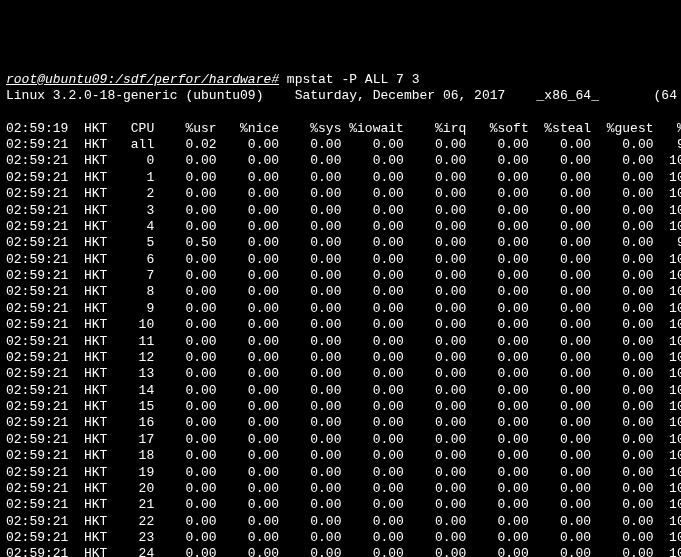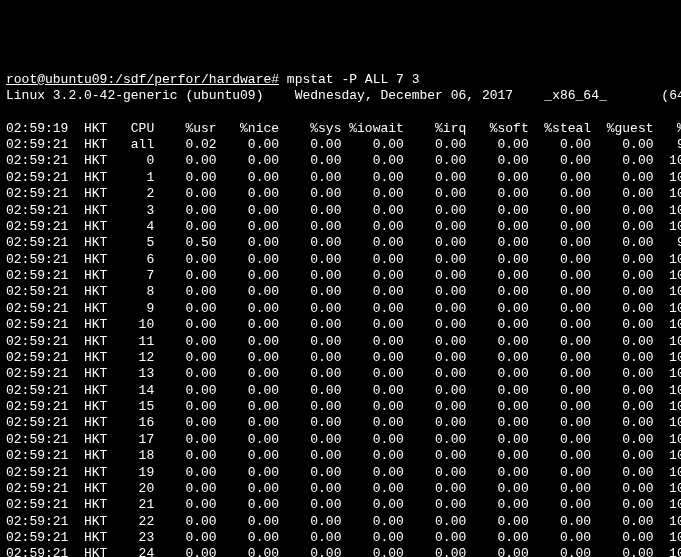--- a/index.html
+++ b/index.html
@@ -7,30 +7,30 @@
     padding: 6px;
     background: #000000;
     color: #ffffff;
     font-family: "Consolas", "Courier New", monospace;
     font-size: 13px;
     line-height: 1.26;
     white-space: pre;
     width: 681px;
     box-sizing: border-box;
   }
-  .underline { text-decoration: underline; }
+  .underline { text-decoration: underline; font-style: italic; }
   .row { white-space: pre; }
 </style>
 </head>
 <body>
 
 
 
 <div><span class="row"><span class="underline">root@ubuntu09:/sdf/perfor/hardware#</span> <span>mpstat -P ALL 7 3</span></span>
-<span class="row"><span>Linux 3.2.0-42-generic (ubuntu09)</span>    <span>Wednesday, December 06, 2017</span>    <span>_x86_64_</span>       <span>(64 CPU)</span></span>
+<span class="row"><span>Linux 3.2.0-18-generic (ubuntu09)</span>    <span>Saturday, December 06, 2017</span>    <span>_x86_64_</span>       <span>(64 CPU)</span></span>
 <span class="row"> </span>
 <span class="row" id="header-row">02:59:19  HKT   CPU    %usr   %nice    %sys %iowait    %irq   %soft  %steal  %guest   %idle</span>
 <div id="rows"><span class="row">02:59:21  HKT   all    0.02    0.00    0.00    0.00    0.00    0.00    0.00    0.00   99.98</span>
 <span class="row">02:59:21  HKT     0    0.00    0.00    0.00    0.00    0.00    0.00    0.00    0.00  100.00</span>
 <span class="row">02:59:21  HKT     1    0.00    0.00    0.00    0.00    0.00    0.00    0.00    0.00  100.00</span>
 <span class="row">02:59:21  HKT     2    0.00    0.00    0.00    0.00    0.00    0.00    0.00    0.00  100.00</span>
 <span class="row">02:59:21  HKT     3    0.00    0.00    0.00    0.00    0.00    0.00    0.00    0.00  100.00</span>
 <span class="row">02:59:21  HKT     4    0.00    0.00    0.00    0.00    0.00    0.00    0.00    0.00  100.00</span>
 <span class="row">02:59:21  HKT     5    0.50    0.00    0.00    0.00    0.00    0.00    0.00    0.00   99.50</span>
 <span class="row">02:59:21  HKT     6    0.00    0.00    0.00    0.00    0.00    0.00    0.00    0.00  100.00</span>

